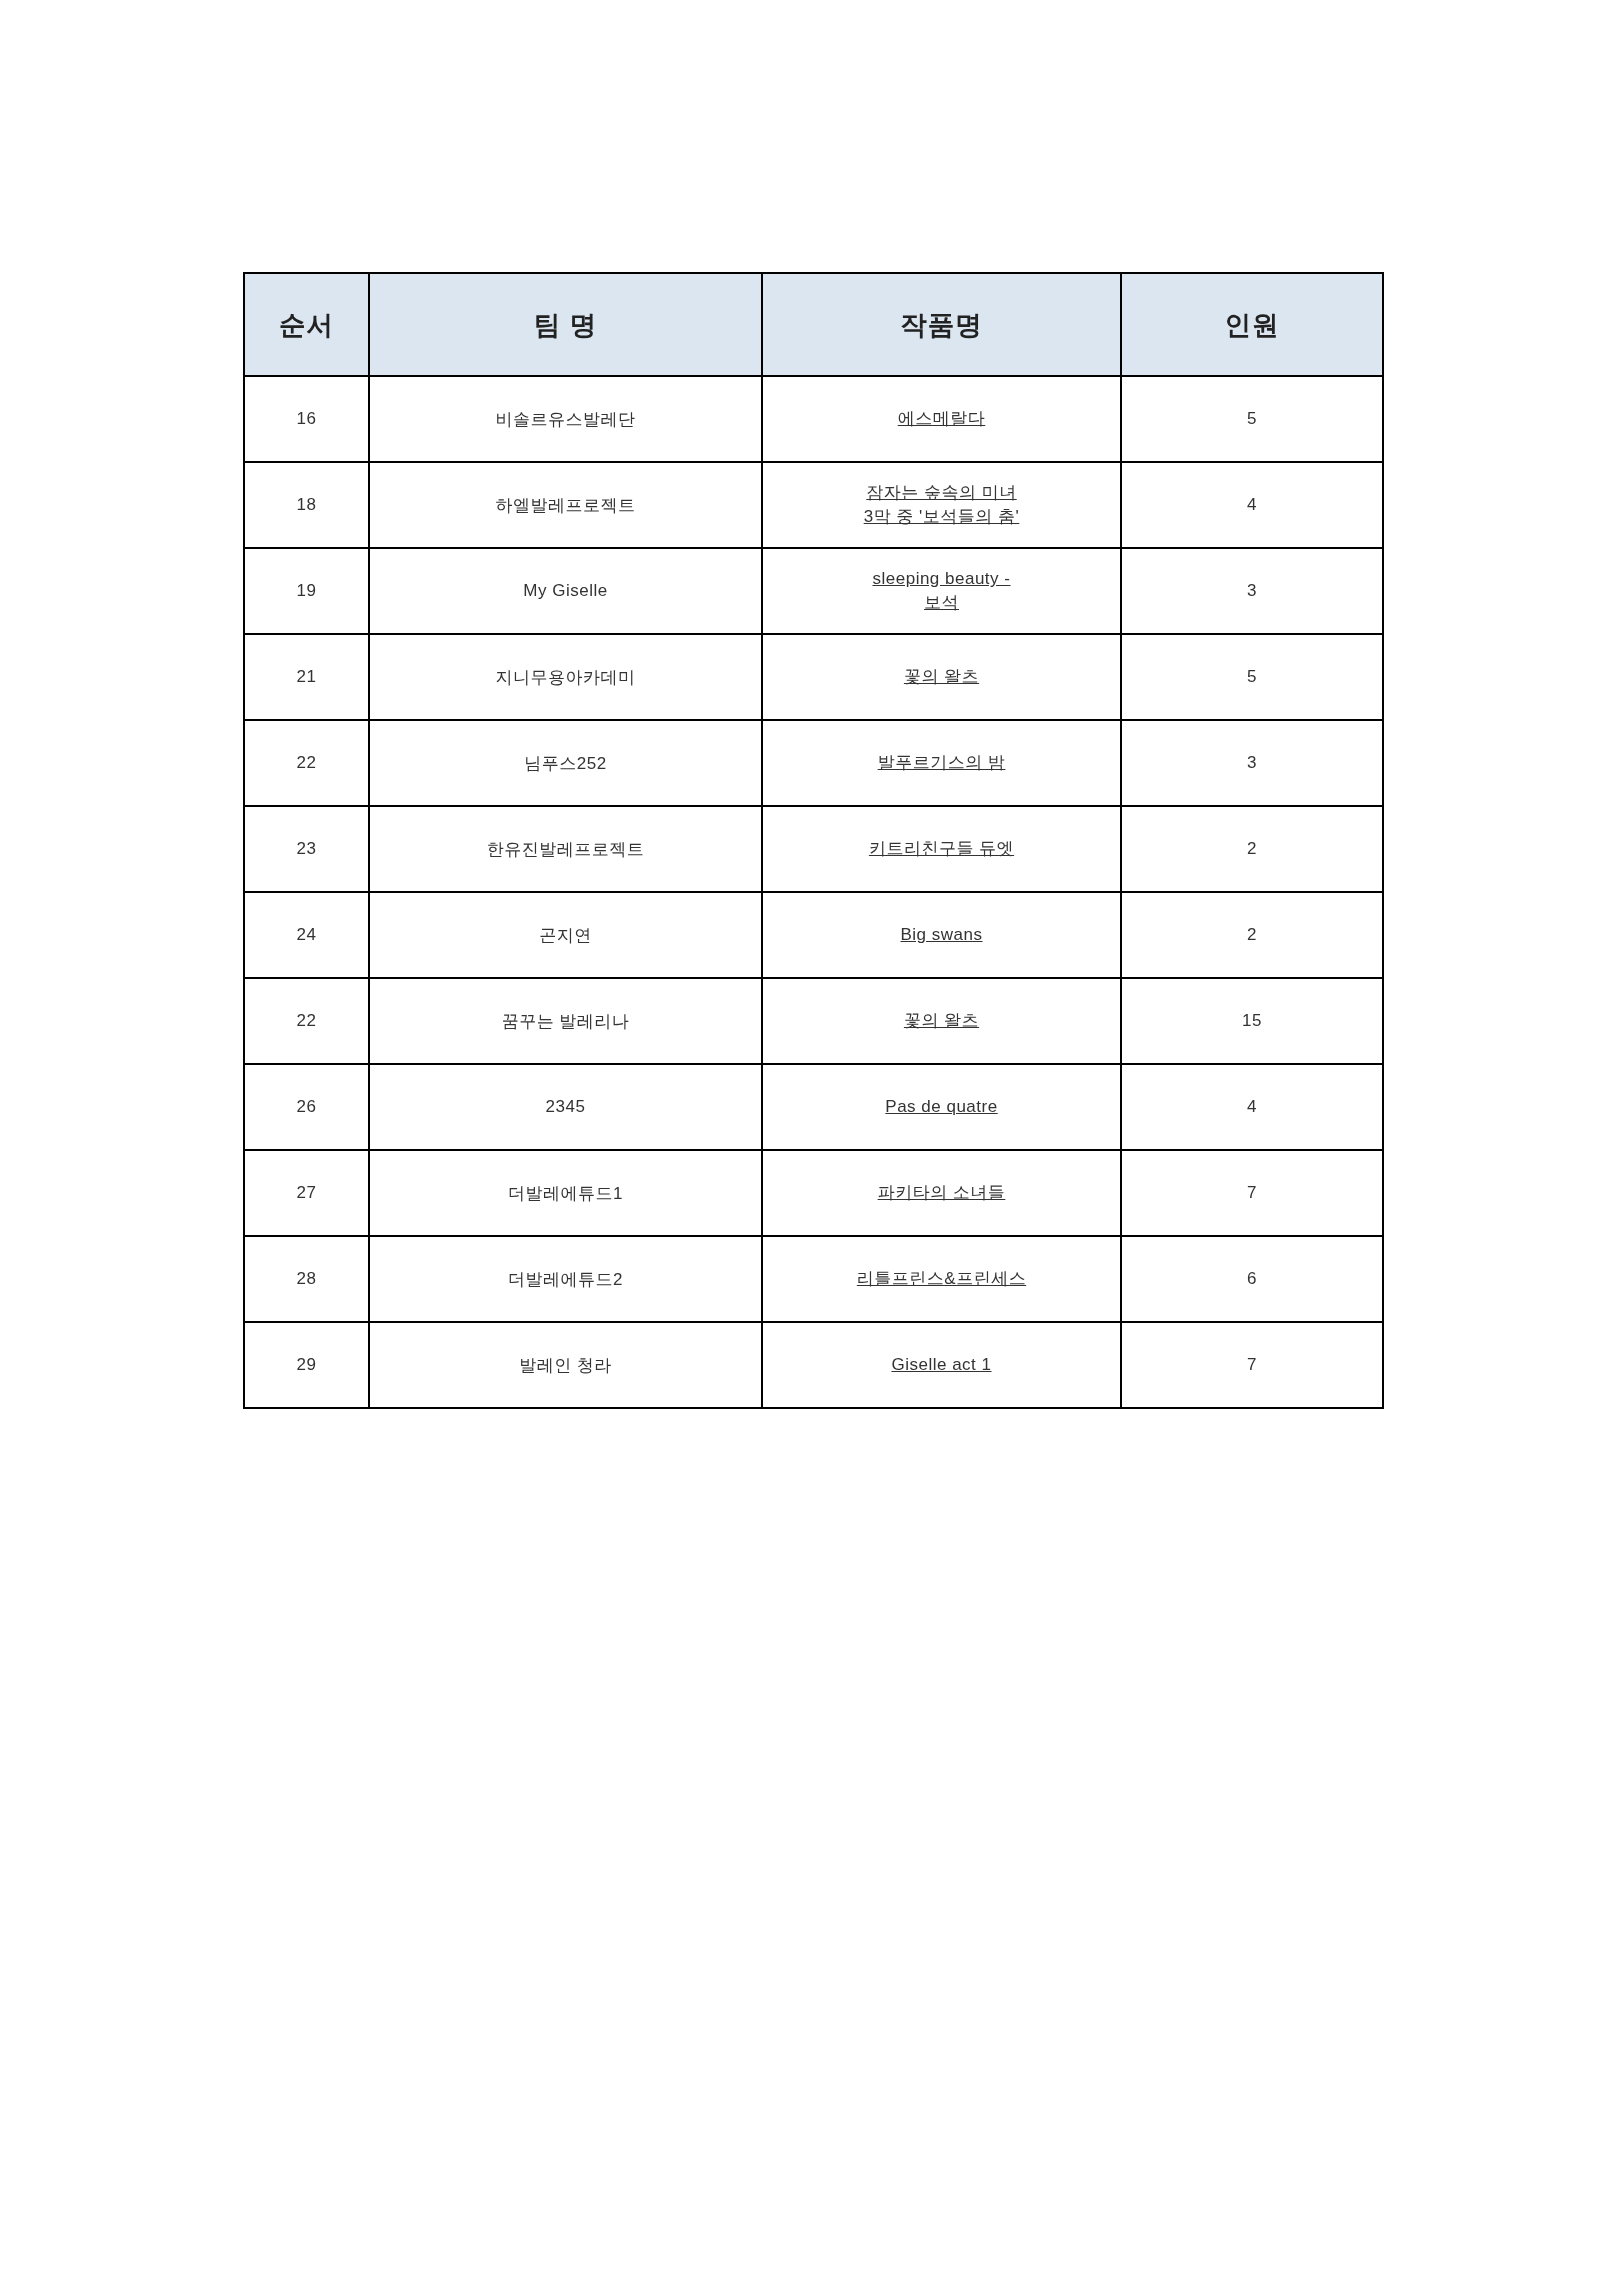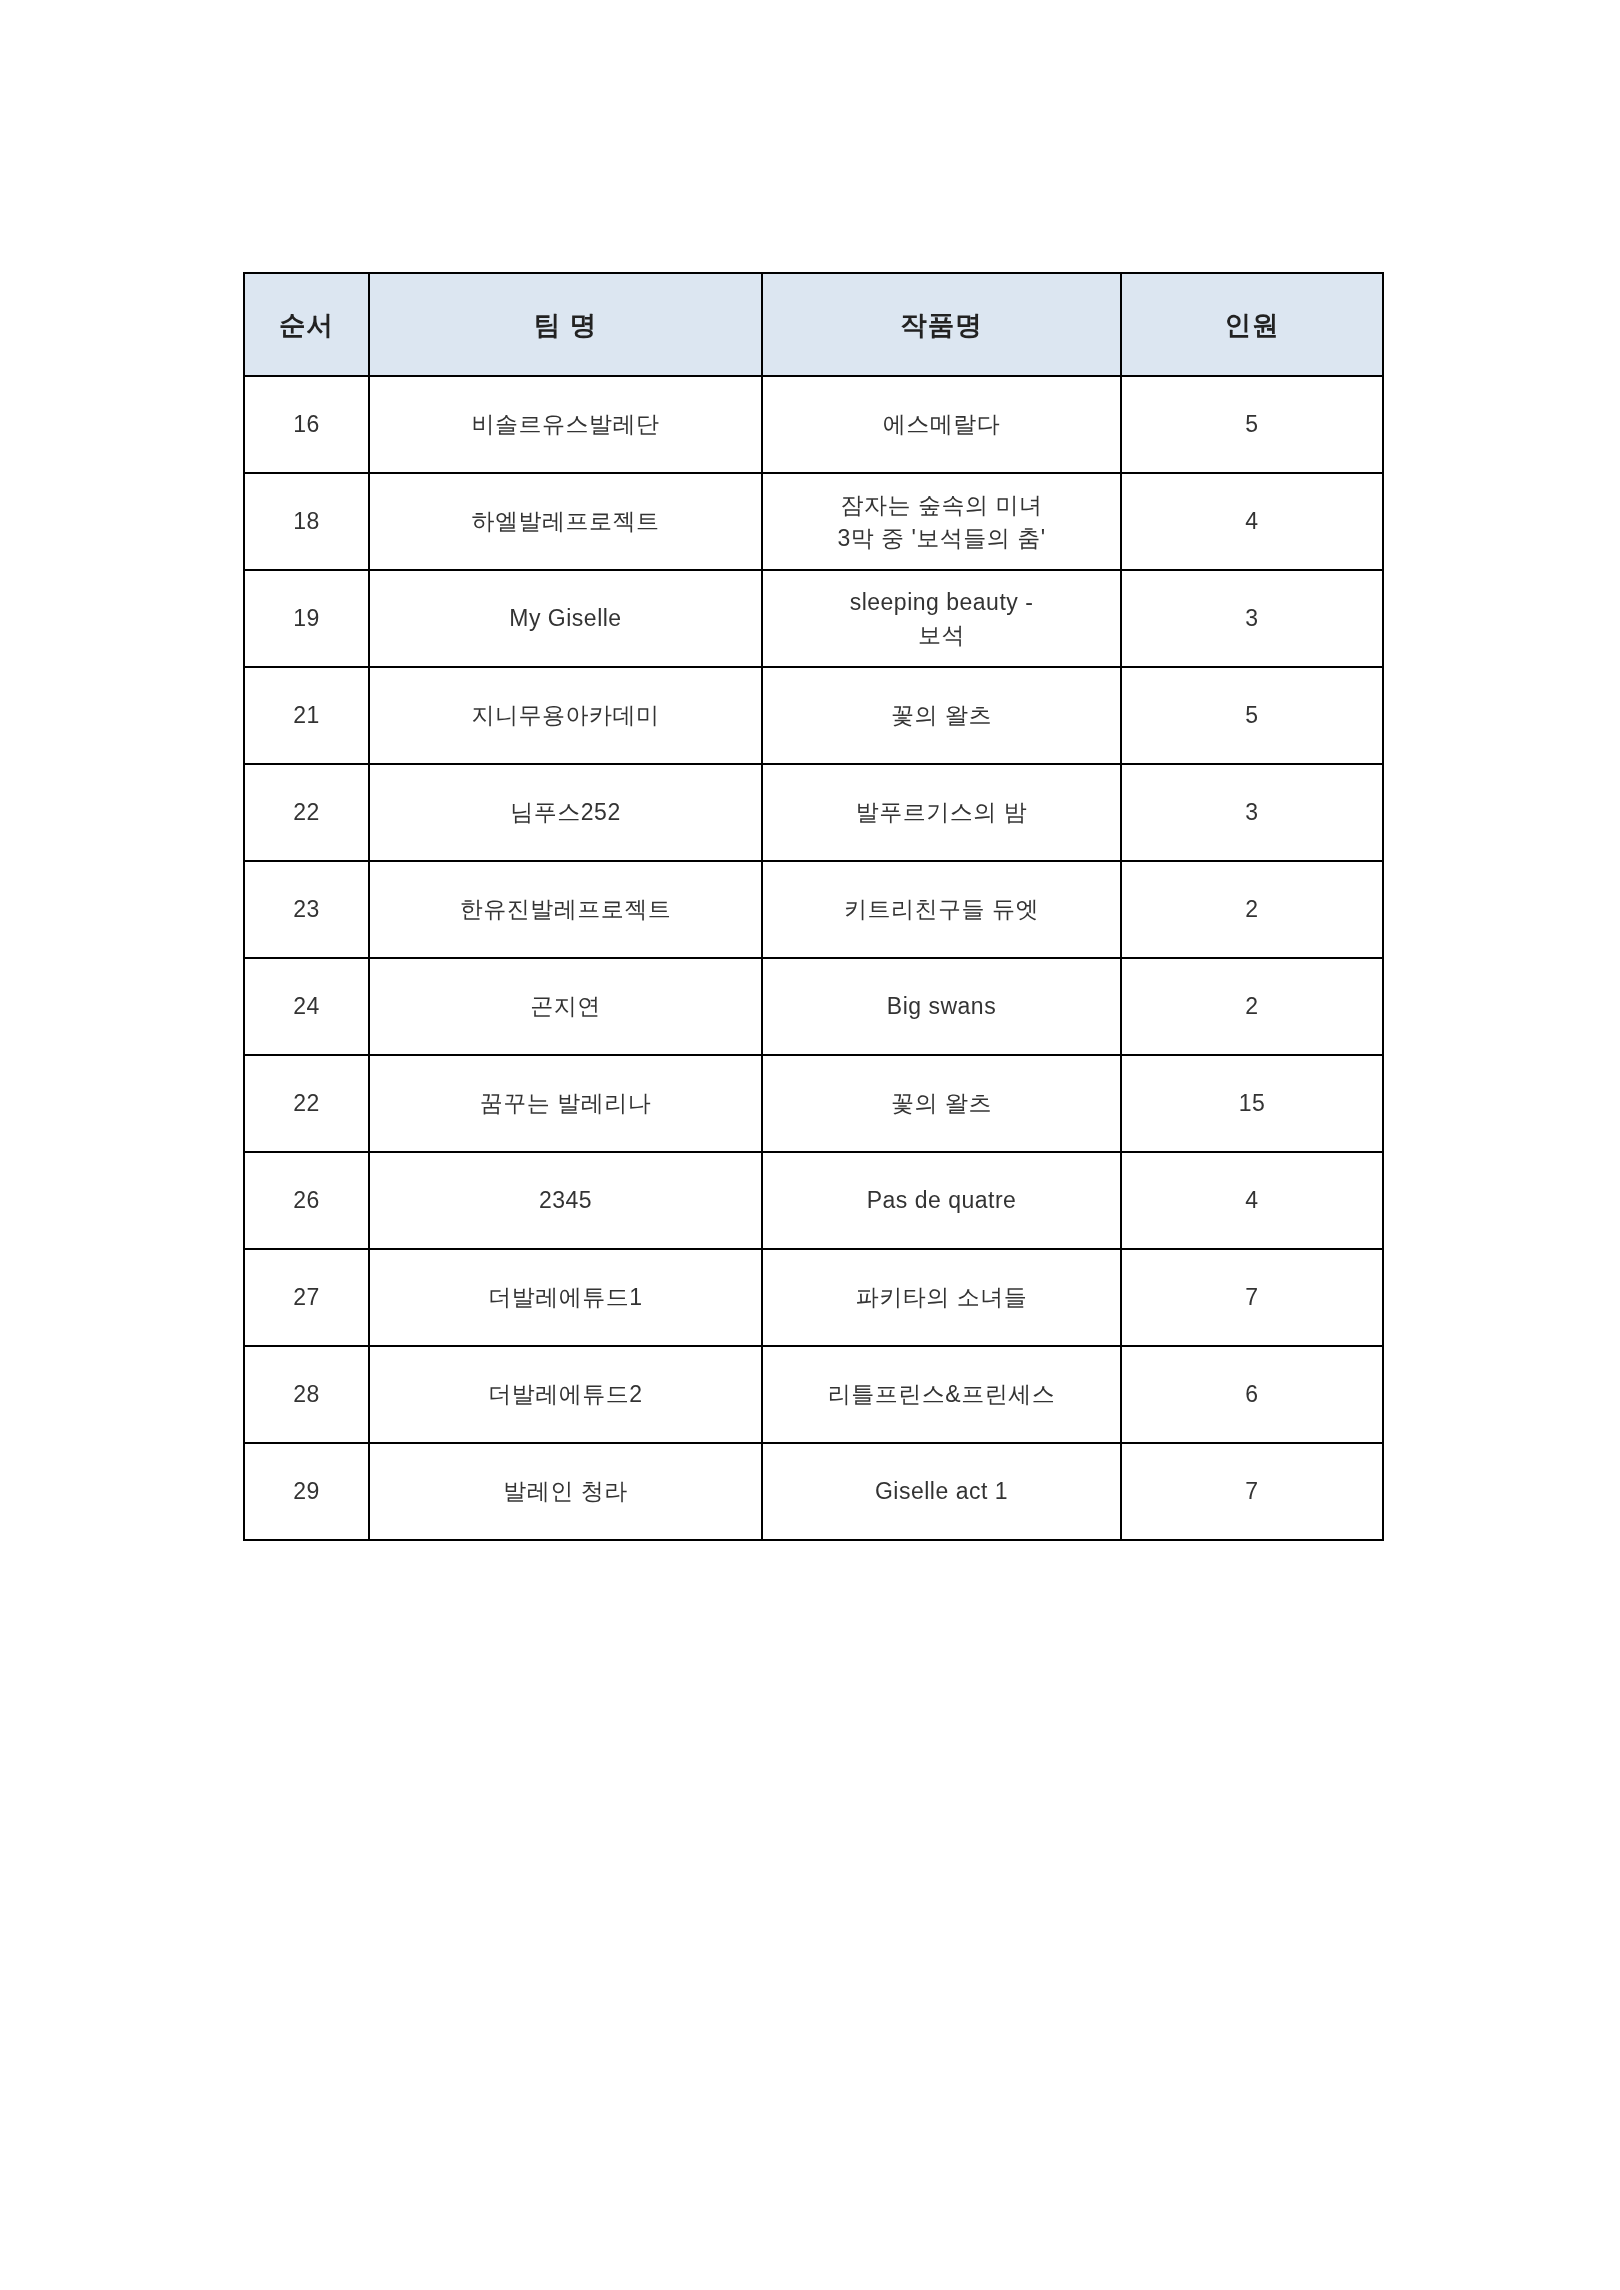--- a/index.html
+++ b/index.html
@@ -40,27 +40,28 @@
   }
   table.roster thead th {
     height: 103px;
     background: #dce6f1;
     font-size: 26.5px;
     font-weight: bold;
     color: #222222;
     letter-spacing: 1px;
   }
   table.roster tbody td {
-    height: 97px;
-    font-size: 23px;
+    height: 86px;
+    font-size: 17px;
     letter-spacing: 0.5px;
   }
   table.roster tbody td.cell-work {
     white-space: pre-line;
     line-height: 1.4;
+    text-decoration: underline;
   }
 </style>
 </head>
 <body>
 
 <div class="page">
   <table class="roster">
     <colgroup>
       <col class="c-order">
       <col class="c-team">

